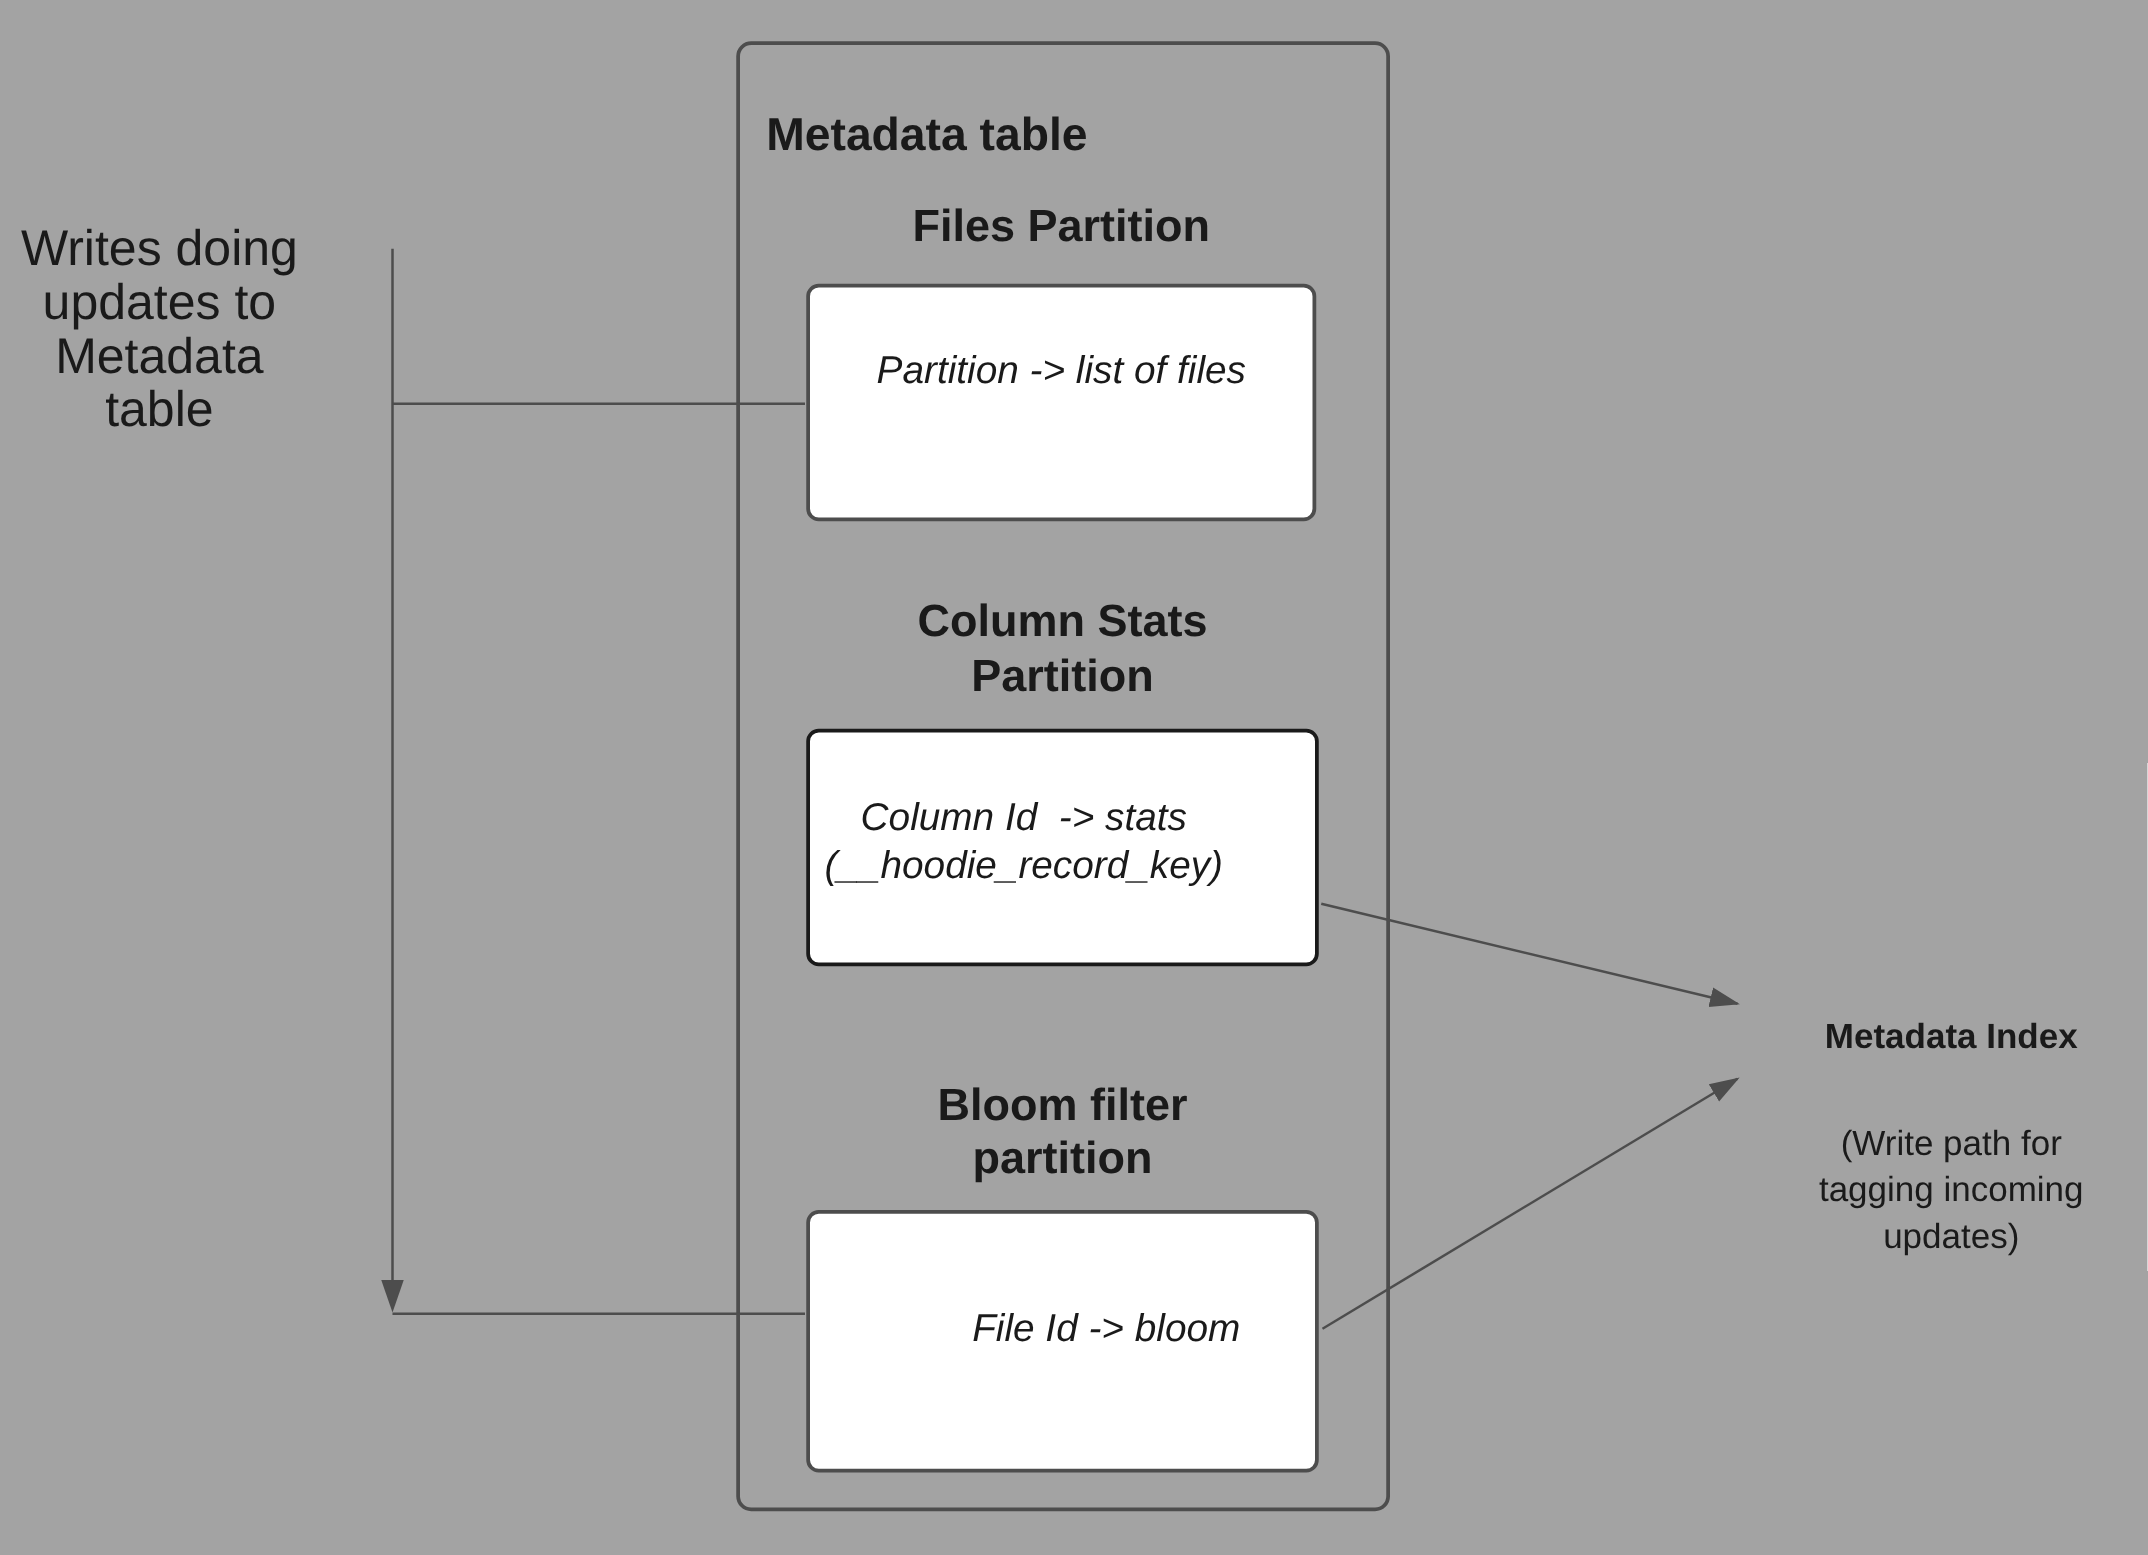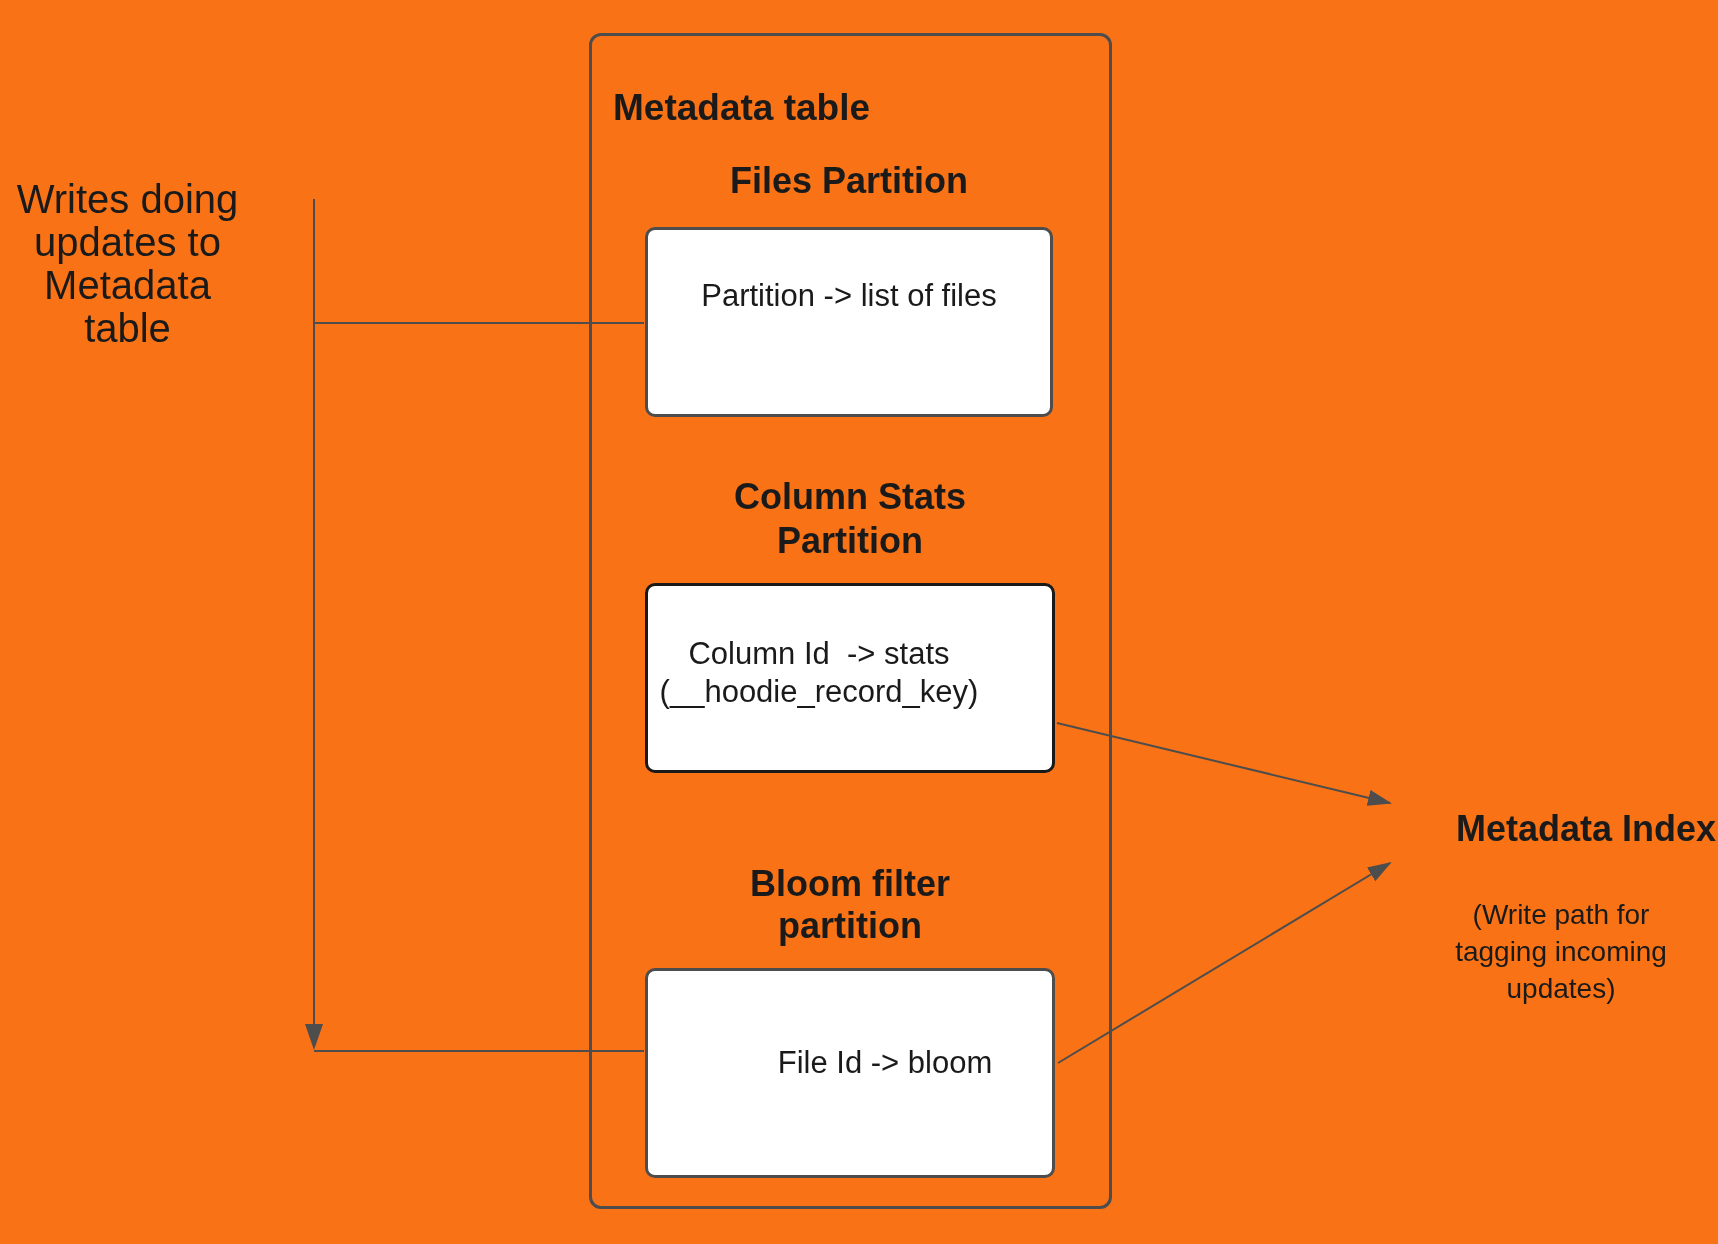--- a/index.html
+++ b/index.html
@@ -1,20 +1,20 @@
 <!DOCTYPE html>
 <html><head>
 <meta charset="utf-8">
 <style>
   html, body { margin: 0; padding: 0; background: #ffffff; }
   .canvas {
     position: relative;
     width: 1718px;
     height: 1244px;
-    background: #f97316;
+    background: #a3a3a3;
     font-family: "Liberation Sans", "DejaVu Sans", sans-serif;
     color: #1a1a1a;
     overflow: hidden;
   }
   .box {
     position: absolute;
     box-sizing: border-box;
     background: #ffffff;
     border: 3px solid #4d4d4d;
     border-radius: 10px;
@@ -23,21 +23,21 @@
   .outer {
     position: absolute;
     box-sizing: border-box;
     background: transparent;
     border: 3px solid #4d4d4d;
     border-radius: 12px;
   }
   .txt { position: absolute; text-align: center; }
   .txt.left-align { text-align: left; }
   .bold { font-weight: bold; }
-  .body-line { white-space: pre; }
+  .body-line { white-space: pre; font-style: italic; }
   .svg-overlay {
     position: absolute;
     left: 0; top: 0;
     width: 1718px; height: 1244px;
     pointer-events: none;
   }
 </style>
 </head>
 <body>
 
@@ -92,21 +92,21 @@
   <div class="txt" style="left:645px; top:1045px; width:410px; font-size:31px; line-height:36px;margin-left:35px;">
     <div class="body-line">File Id -&gt; bloom</div>
   </div>
 
   <div class="txt" style="left:5px; top:178px; width:245px; font-size:40px; line-height:43px;">
     <div>Writes doing</div>
     <div>updates to</div>
     <div>Metadata table</div>
   </div>
 
-  <div class="txt bold" style="left:1406px; top:808px; width:310px; font-size:36px; line-height:42px;text-align:right;">Metadata Index</div>
+  <div class="txt bold" style="left:1406px; top:808px; width:310px; font-size:28px; line-height:42px;">Metadata Index</div>
 
   <div class="txt" style="left:1406px; top:896px; width:310px; font-size:28px; line-height:37px;">
     <div>(Write path for</div>
     <div>tagging incoming</div>
     <div>updates)</div>
   </div>
 
 </div>
 
 </body></html>

